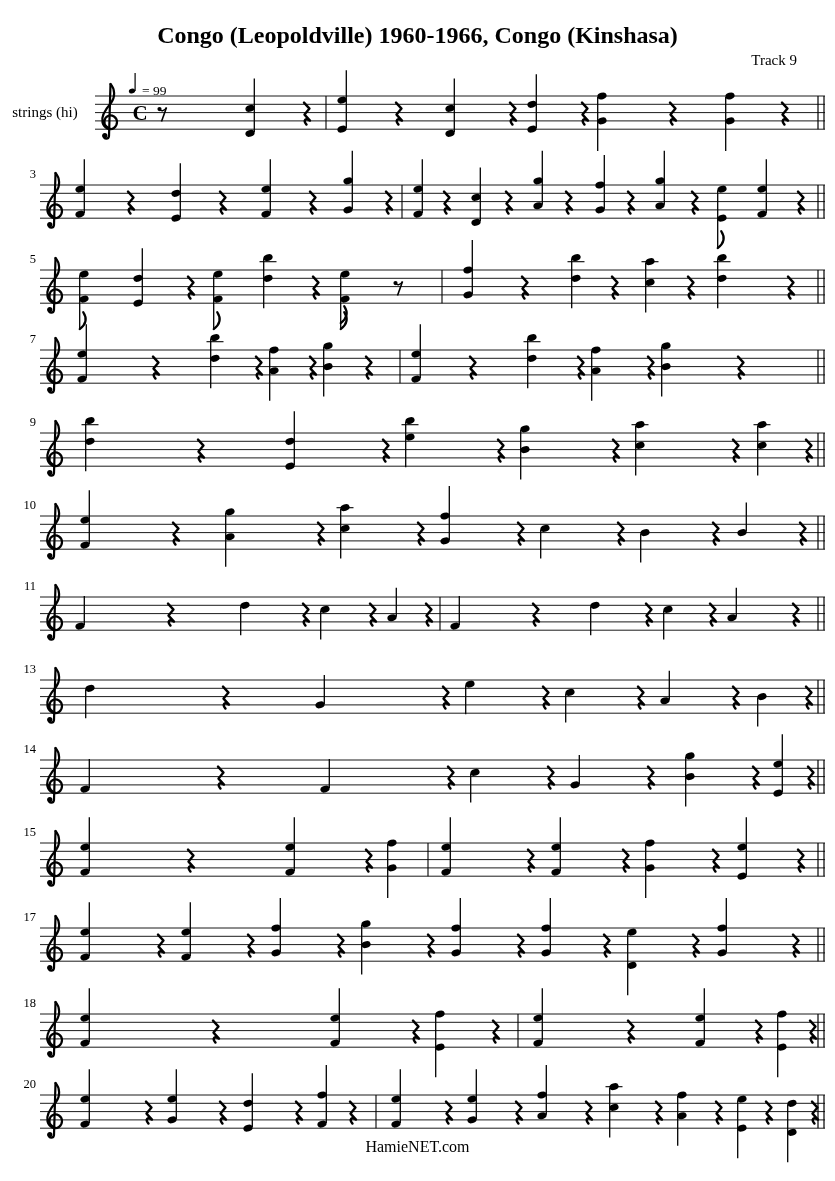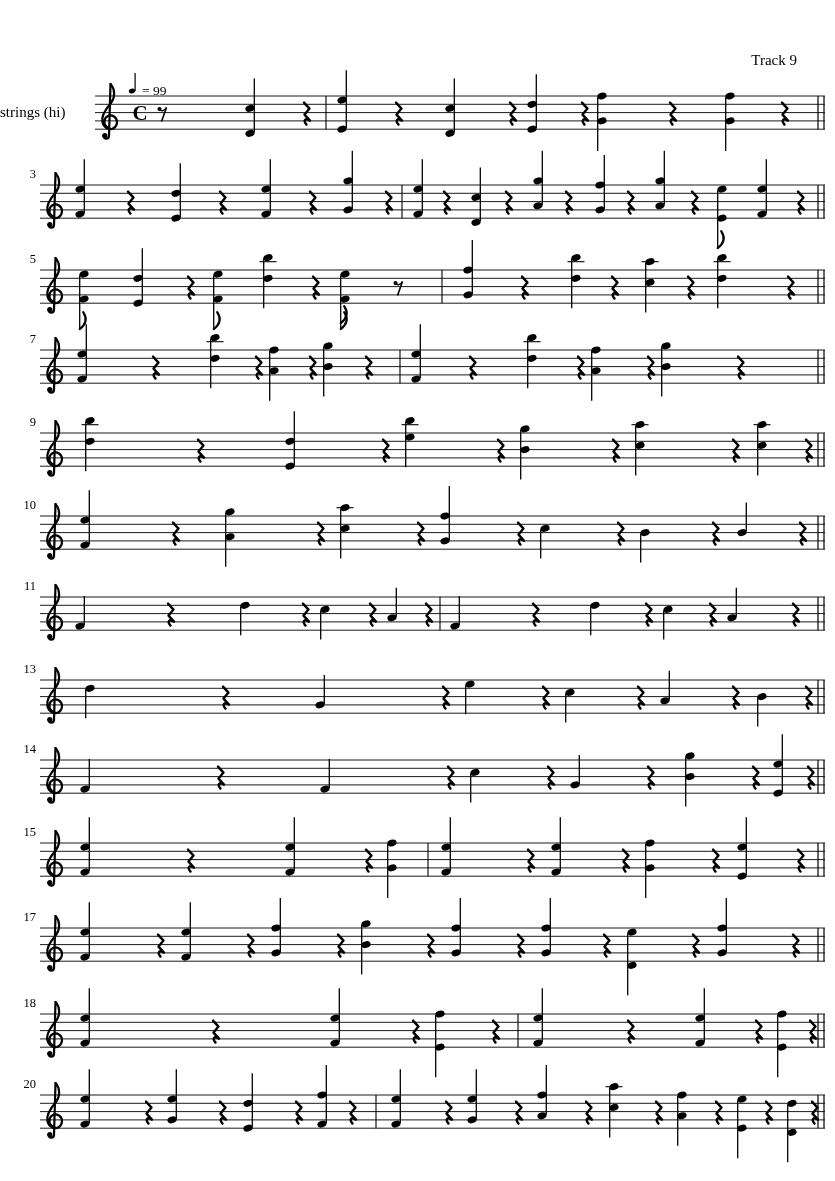--- a/index.html
+++ b/index.html
@@ -15,32 +15,33 @@
     position:absolute;top:22px;left:0;width:835px;
     text-align:center;font-size:24px;font-weight:bold;
     letter-spacing:0px;
   }
   .track{
     position:absolute;top:52px;right:38px;
     font-size:15px;
   }
   .instrument{
     position:absolute;top:104px;left:0;width:90px;
-    text-align:left;font-size:15px;
+    text-align:center;font-size:15px;
   }
   .footer{
     position:absolute;top:1138px;left:0;width:835px;
     text-align:center;font-size:16px;
   }
   #score{position:absolute;top:0;left:0;}
 </style>
 </head>
 <body>
 
 <div id="page">
+  <div class="title">Congo (Leopoldville) 1960-1966, Congo (Kinshasa)</div>
   <div class="track">Track 9</div>
   <div class="instrument">strings (hi)</div>
   <svg id="score" width="835" height="1181">
       <g>
         <line x1="95" x2="825" y1="96" y2="96" stroke="#000000" stroke-width="0.9"></line>
         <line x1="95" x2="825" y1="104.3" y2="104.3" stroke="#000000" stroke-width="0.9"></line>
         <line x1="95" x2="825" y1="112.6" y2="112.6" stroke="#000000" stroke-width="0.9"></line>
         <line x1="95" x2="825" y1="120.9" y2="120.9" stroke="#000000" stroke-width="0.9"></line>
         <line x1="95" x2="825" y1="129.2" y2="129.2" stroke="#000000" stroke-width="0.9"></line>
         <path d="M 110.5 84
@@ -789,13 +790,14 @@
                    C 767 1116.6 765 1119.6 768.5 1123.6" stroke="#000000" stroke-width="2.4" fill="none" stroke-linejoin="round" stroke-linecap="round"></path>
         <ellipse cx="792" cy="1103.3" rx="4.7" ry="3.3" fill="#000000" transform="rotate(-18 792 1103.3)"></ellipse>
         <ellipse cx="792" cy="1132.35" rx="4.7" ry="3.3" fill="#000000" transform="rotate(-18 792 1132.35)"></ellipse>
         <line x1="787.7" x2="787.7" y1="1104.3" y2="1162.35" stroke="#000000" stroke-width="1.3"></line>
         <path d="M 812 1101.6 L 817.5 1107.6 L 812.5 1113.6 L 818 1119.6
                    C 813 1116.6 811 1119.6 814.5 1123.6" stroke="#000000" stroke-width="2.4" fill="none" stroke-linejoin="round" stroke-linecap="round"></path>
         <line x1="818" x2="818" y1="1095" y2="1128.2" stroke="#000000" stroke-width="1.2"></line>
         <line x1="824" x2="824" y1="1095" y2="1128.2" stroke="#000000" stroke-width="1.2"></line>
       </g>
     </svg>
+  <div class="footer">HamieNET.com</div>
 </div>
 
 </body></html>

